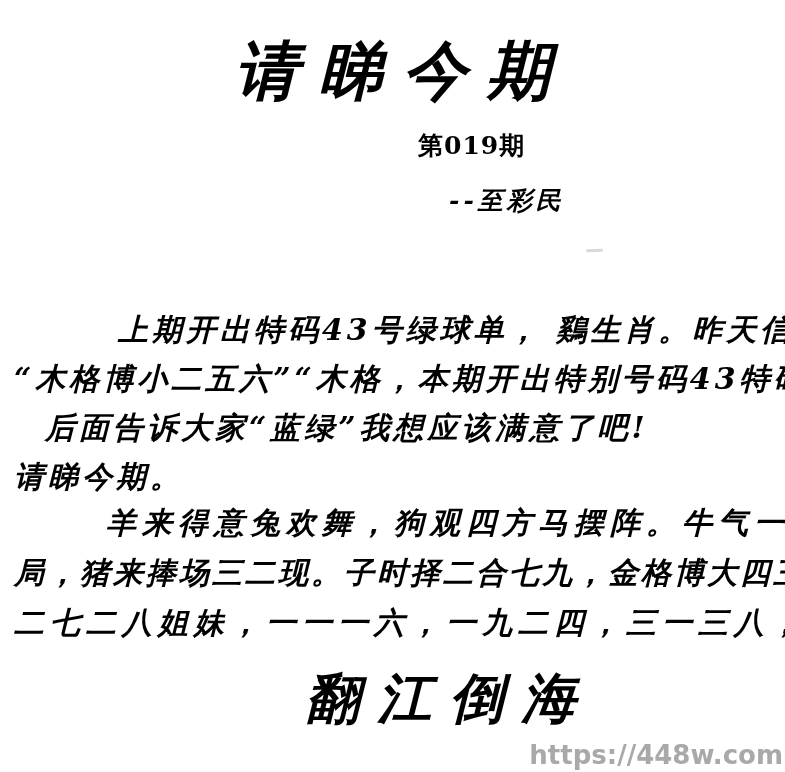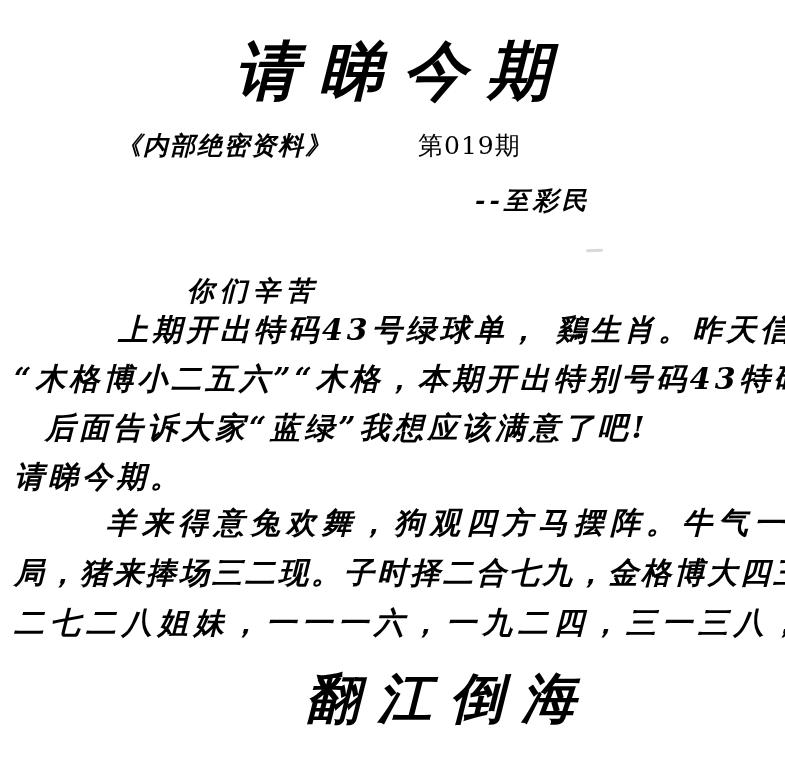--- a/index.html
+++ b/index.html
@@ -38,27 +38,27 @@
     top: 129px;
     left: 116px;
     font-size: 25px;
     letter-spacing: 2px;
   }
   .meta-issue {
     position: absolute;
     top: 129px;
     left: 418px;
     font-size: 25px;
-    font-weight: normal;
+    font-weight: bold;
     letter-spacing: 1px;
   }
   .dedication {
     position: absolute;
     top: 184px;
-    left: 475px;
+    left: 449px;
     font-size: 25px;
     letter-spacing: 4px;
   }
   .greeting {
     position: absolute;
     top: 216px;
     left: 72px;
     font-size: 24px;
     letter-spacing: 1px;
   }
@@ -117,41 +117,40 @@
     transform: rotate(-2deg);
   }
 </style>
 </head>
 <body>
 
 <div class="sheet">
 
   <h1 class="main-title calli">请睇今期</h1>
 
-  <div class="meta-source calli">《内部绝密资料》</div>
 
   <div class="meta-issue">第019期</div>
 
   <div class="dedication calli">--至彩民</div>
 
 
   <div class="scan-artifact"></div>
 
-  <div class="opening calli">你们辛苦</div>
 
   <p class="body-line calli p1l1">上期开出特码43号绿球单， 鷄生肖。昨天信中提供</p>
 
   <p class="body-line calli p1l2">“木格博小二五六”“木格，本期开出特别号码43特码”</p>
 
   <p class="body-line calli p1l3">后面告诉大家“蓝绿”我想应该满意了吧!</p>
 
   <p class="body-line calli p1l4">请睇今期。</p>
 
   <p class="body-line calli p2l1">羊来得意兔欢舞，狗观四方马摆阵。牛气一发虎入</p>
 
   <p class="body-line calli p2l2">局，猪来捧场三二现。子时择二合七九，金格博大四三八。</p>
 
   <p class="body-line calli p2l3">二七二八姐妹，一一一六，一九二四，三一三八，送：蓝绿</p>
 
   <h2 class="footer-phrase calli">翻江倒海</h2>
 
+  <div class="watermark">https://448w.com</div>
 
 </div>
 
 </body></html>

